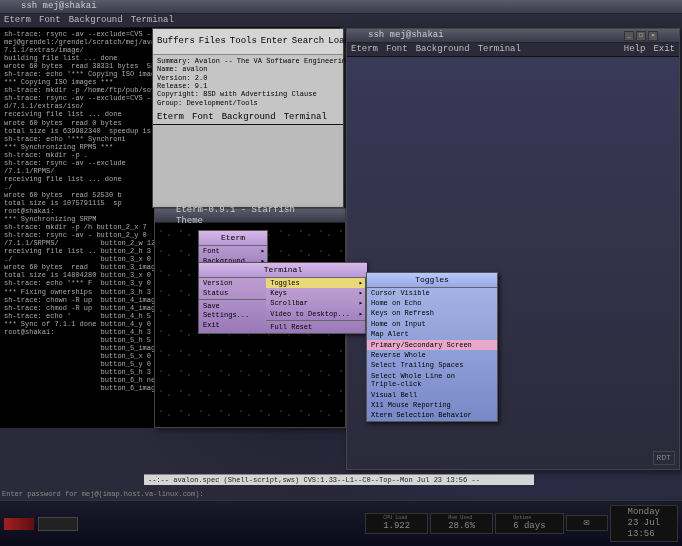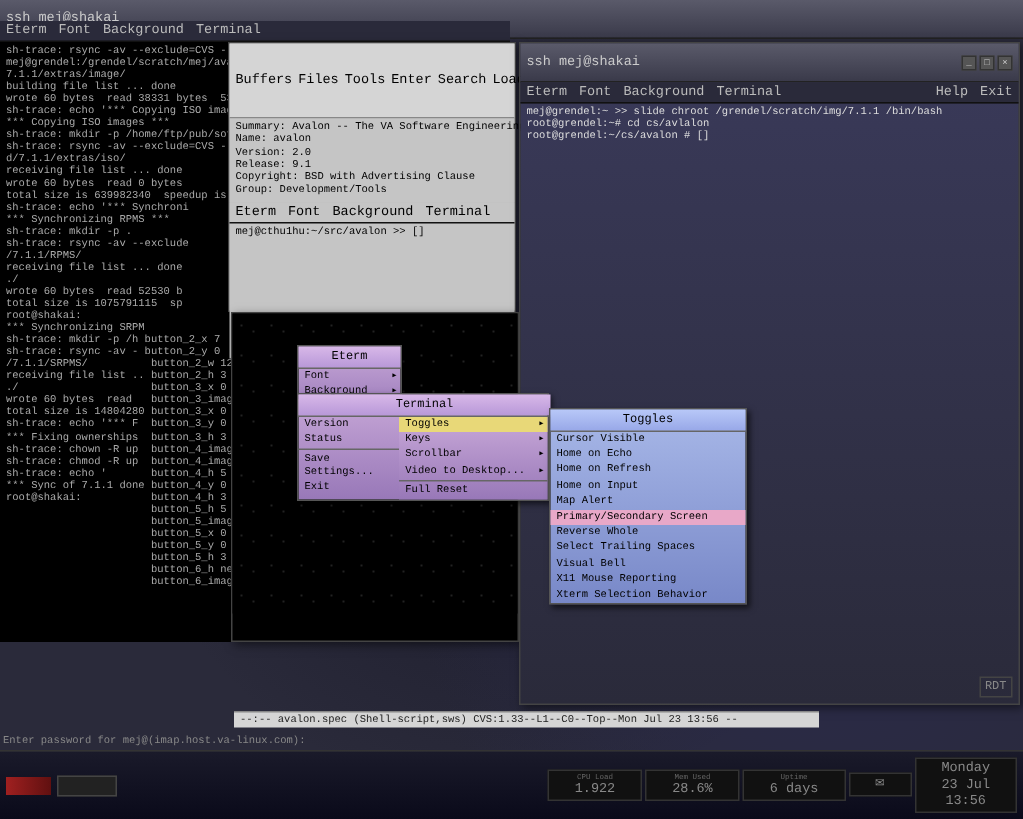--- a/index.html
+++ b/index.html
@@ -1,38 +1,38 @@
 <!DOCTYPE html>
 <html><head>
 <meta charset="utf-8">
 <style>
 *{margin:0;padding:0;box-sizing:border-box;font-family:"Courier New",monospace;font-size:9px;line-height:1.2}
 body{width:682px;height:546px;background:#2a2a3a;overflow:hidden;position:relative;background-image:radial-gradient(circle at 20% 30%,#3a3a5a 0%,transparent 40%),radial-gradient(circle at 80% 70%,#2a2a4a 0%,transparent 40%),radial-gradient(circle at 50% 50%,#1a1a2a 0%,transparent 60%)}
-.titlebar{height:26px;background:linear-gradient(to bottom,#5a5a6a,#3a3a4a);color:#ccc;display:flex;align-items:center;padding:0 4px;border-bottom:1px solid #222;font-size:8px}
+.titlebar{height:14px;background:linear-gradient(to bottom,#5a5a6a,#3a3a4a);color:#ccc;display:flex;align-items:center;padding:0 21px;border-bottom:1px solid #222;font-size:8px}
 .menubar{height:14px;background:#2a2a3a;color:#bbb;display:flex;align-items:center;padding:0 4px;gap:8px;border-bottom:1px solid #111;font-size:8px}
 .menubar span{cursor:pointer}
 .window{position:absolute;border:1px solid #444;background:#000;box-shadow:2px 2px 6px rgba(0,0,0,0.5)}
 .term-content{background:#000;color:#aaa;padding:2px 4px;white-space:pre;overflow:hidden;font-size:7px;line-height:1.15}
 .gray-window{background:#bbb;color:#000}
 .gray-content{background:#c5c5c5;color:#000;padding:2px 4px;font-size:7px;line-height:1.2;white-space:pre}
-.emacs-menu{background:#d5d5d5;color:#000;padding:19px 4px;font-size:7px;display:flex;gap:4px;border-bottom:1px solid #888}
+.emacs-menu{background:#d5d5d5;color:#000;padding:7px 4px;font-size:7px;display:flex;gap:4px;border-bottom:1px solid #888}
 .emacs-status{background:#d5d5d5;color:#222;padding:1px 4px;font-size:7px;border-top:1px solid #888}
 .context-menu{position:absolute;background:linear-gradient(to bottom,#c8a8d8,#9878b8);border:1px solid #555;min-width:70px;box-shadow:2px 2px 4px rgba(0,0,0,0.6)}
 .cm-title{text-align:center;color:#000;font-size:8px;padding:2px;background:linear-gradient(to bottom,#d8b8e8,#b898d8);border-bottom:1px solid #666}
 .cm-item{padding:1px 14px 1px 4px;color:#000;font-size:7px;position:relative;cursor:pointer}
 .cm-item.sel{background:#e8d878}
 .cm-item.arrow::after{content:"▸";position:absolute;right:2px;top:1px;font-size:7px}
 .cm-sep{height:1px;background:#666;margin:1px 0}
 .blue-menu{background:linear-gradient(to bottom,#a8b8e8,#7888c8)}
 .blue-menu .cm-title{background:linear-gradient(to bottom,#b8c8f8,#98a8e8)}
 .pink-item{background:#e8a8c8}
 .taskbar{position:absolute;bottom:0;left:0;right:0;height:46px;background:linear-gradient(to bottom,#1a1a2a,#0a0a1a);border-top:1px solid #333;display:flex;align-items:center;padding:2px 4px;gap:4px}
 .task-entry{background:#222;border:1px solid #444;padding:2px 4px;color:#888;font-size:7px;flex:0 0 auto}
 .sys-stats{display:flex;gap:2px;margin-left:auto;align-items:center}
-.stat-box{background:#111;border:1px solid #333;padding:1px 17px;color:#888;font-size:6px;text-align:center;min-width:28px}
+.stat-box{background:#111;border:1px solid #333;padding:1px 17px;color:#888;font-size:6px;min-width:28px}
 .stat-box .label{font-size:5px;color:#666}
 .red-box{width:30px;height:12px;background:linear-gradient(to right,#a02020,#601010)}
 .titlebar-right{margin-left:auto;display:flex;gap:2px}
 .tbtn{width:10px;height:10px;background:#555;border:1px solid #333;font-size:6px;text-align:center;line-height:8px;color:#ccc}
 .help-right{margin-left:auto}
 .input-line{position:absolute;bottom:48px;left:2px;color:#888;font-size:7px}
 </style>
 </head>
 <body>
 
@@ -108,47 +108,46 @@
 Version: 2.0
 Release: 9.1
 Copyright: BSD with Advertising Clause
 Group: Development/Tools</div>
   <div class="menubar" style="position:relative;background:#c5c5c5;color:#000">
     <span>Eterm</span>
     <span>Font</span>
     <span>Background</span>
     <span>Terminal</span>
   </div>
-  <div class="gray-content" style="height:90px">mej@cthu1hu:~/src/avalon &gt;&gt; []</div>
 </div>
 
 <div class="window" style="top:208px;left:154px;width:192px;height:220px;background:#000">
+  <div class="titlebar">
+    <span style="margin:0 auto">Eterm-0.9.1 - Starfish Theme</span>
+  </div>
   <div style="height:200px;background:#000;background-image:radial-gradient(circle at 30% 40%,#222 1px,transparent 1px),radial-gradient(circle at 70% 60%,#222 1px,transparent 1px);background-size:20px 20px"></div>
 </div>
 
 <div class="window" style="top:28px;left:346px;width:334px;height:442px;background:linear-gradient(to bottom,#3a3a5a,#2a2a3a)">
   <div class="titlebar">
     <span>ssh mej@shakai</span>
     <div class="titlebar-right">
       <div class="tbtn">_</div>
       <div class="tbtn">□</div>
       <div class="tbtn">×</div>
     </div>
   </div>
   <div class="menubar">
     <span>Eterm</span>
     <span>Font</span>
     <span>Background</span>
     <span>Terminal</span>
     <span class="help-right">Help</span>
     <span>Exit</span>
   </div>
-  <div class="term-content" style="background:transparent;color:#ddd;height:400px">mej@grendel:~ &gt;&gt; slide chroot /grendel/scratch/img/7.1.1 /bin/bash
-root@grendel:~# cd cs/avlalon
-root@grendel:~/cs/avalon # []</div>
   <div style="position:absolute;bottom:4px;right:4px;color:#888;font-size:8px;border:1px solid #444;padding:1px 3px">RDT</div>
 </div>
 
 <div class="context-menu" style="top:230px;left:198px;width:68px">
   <div class="cm-title">Eterm</div>
   <div class="cm-item arrow">Font</div>
   <div class="cm-item arrow">Background</div>
   <div class="cm-item arrow sel">Terminal</div>
 </div>
 
@@ -170,32 +169,33 @@
       <div class="cm-sep"></div>
       <div class="cm-item">Full Reset</div>
     </div>
   </div>
 </div>
 
 <div class="context-menu blue-menu" style="top:272px;left:366px;width:132px">
   <div class="cm-title">Toggles</div>
   <div class="cm-item">Cursor Visible</div>
   <div class="cm-item">Home on Echo</div>
-  <div class="cm-item">Home on Refresh</div>
+  <div class="cm-item">Keys on Refresh</div>
   <div class="cm-item">Home on Input</div>
   <div class="cm-item">Map Alert</div>
   <div class="cm-item pink-item">Primary/Secondary Screen</div>
   <div class="cm-item">Reverse Whole</div>
   <div class="cm-item">Select Trailing Spaces</div>
+  <div class="cm-item">Select Whole Line on Triple-click</div>
   <div class="cm-item">Visual Bell</div>
   <div class="cm-item">X11 Mouse Reporting</div>
   <div class="cm-item">Xterm Selection Behavior</div>
 </div>
 
-<div class="emacs-status" style="position:absolute;top:474px;left:156px;width:390px">--:--   avalon.spec   (Shell-script,sws)  CVS:1.33--L1--C0--Top--Mon Jul 23 13:56 --</div>
+<div class="emacs-status" style="position:absolute;top:474px;left:144px;width:390px">--:--   avalon.spec   (Shell-script,sws)  CVS:1.33--L1--C0--Top--Mon Jul 23 13:56 --</div>
 
 <div class="input-line">Enter password for mej@(imap.host.va-linux.com):</div>
 
 <div class="taskbar">
   <div class="red-box"></div>
   <div class="task-entry" style="width:40px;height:14px"></div>
   <div class="sys-stats">
     <div class="stat-box">
       <div class="label">CPU Load</div>
       <div>1.922</div>

